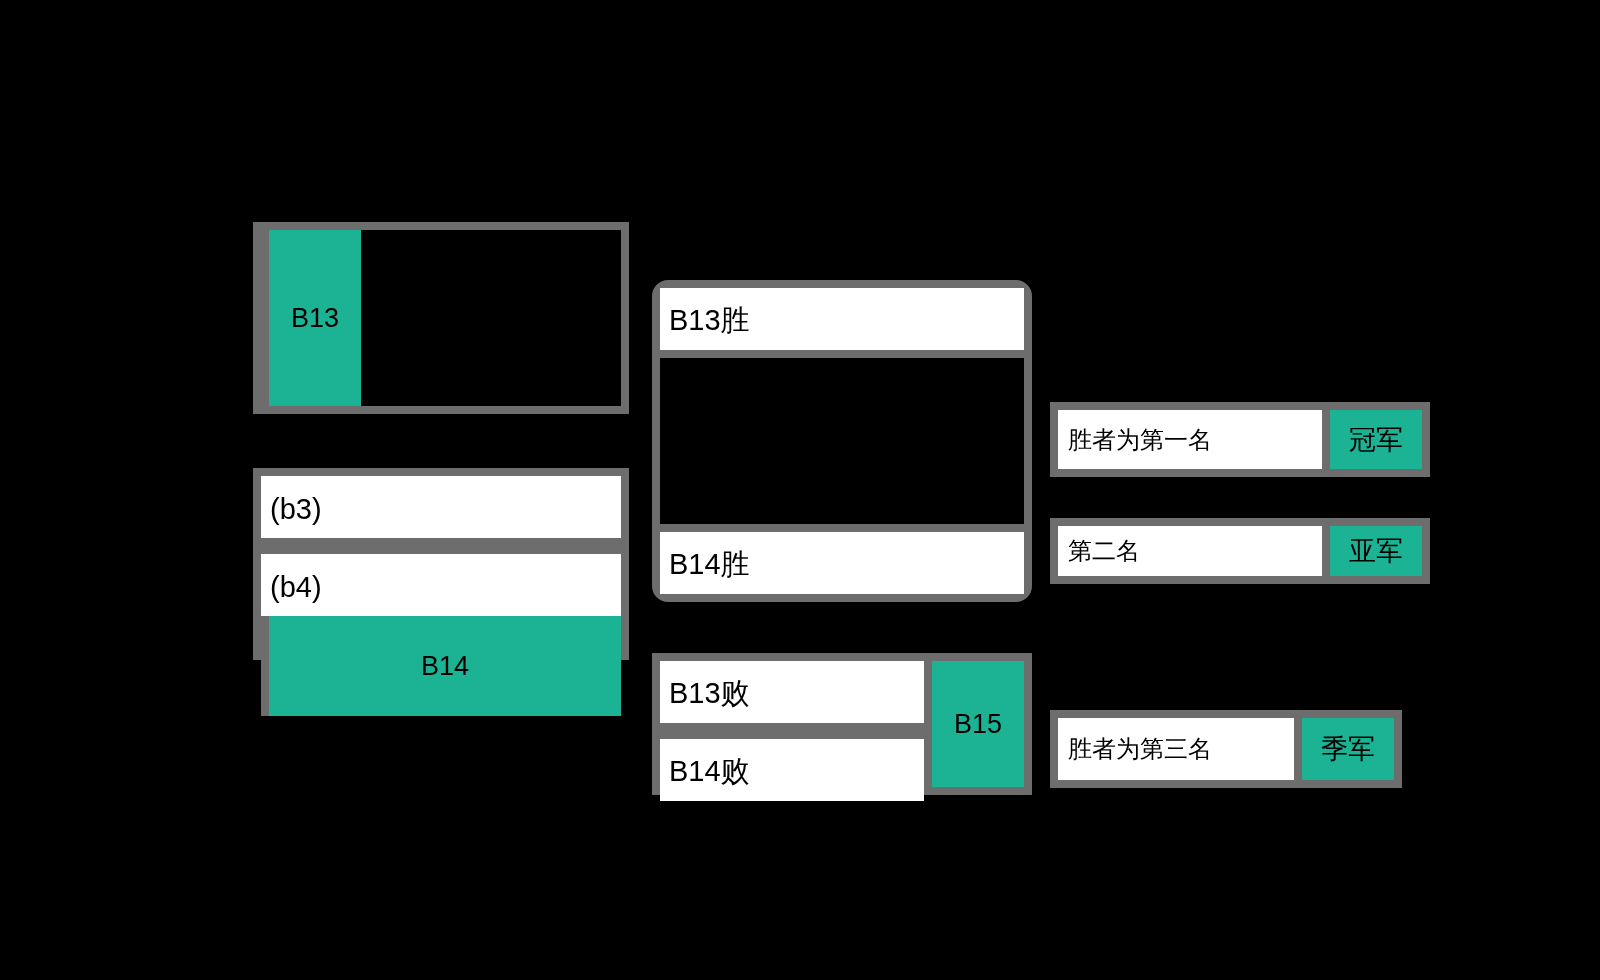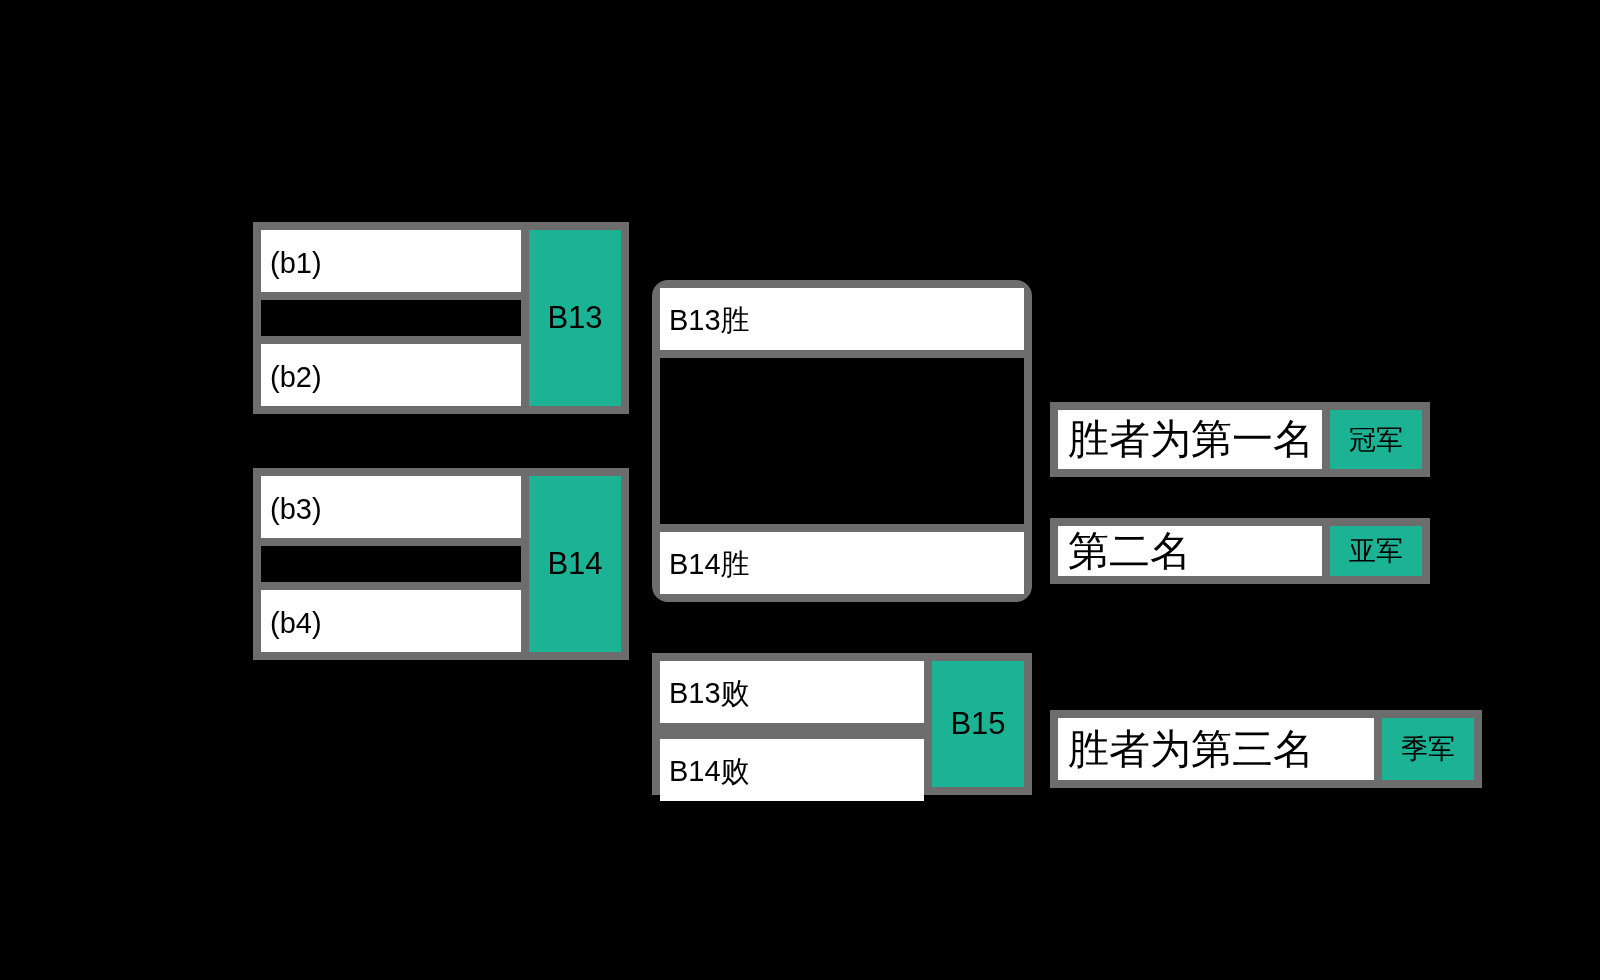--- a/index.html
+++ b/index.html
@@ -48,72 +48,67 @@
     border-bottom: 8px solid #6d6d6d;
   }
   .connector {
     flex: 0 0 100px;
     box-sizing: border-box;
     border-left: 8px solid #6d6d6d;
     background: #1cb394;
     display: flex;
     align-items: center;
     justify-content: center;
-    font-size: 31px;
+    font-size: 27px;
     color: #000000;
   }
   .result {
     position: absolute;
     box-sizing: border-box;
     border: 8px solid #6d6d6d;
     background: #000000;
     display: flex;
   }
   .result-label {
     flex: 1;
     background: #ffffff;
     display: flex;
     align-items: center;
     padding-left: 10px;
     box-sizing: border-box;
-    font-size: 41px;
+    font-size: 24px;
     color: #000000;
     font-family: "Liberation Serif", serif;
     white-space: nowrap;
     overflow: hidden;
   }
   .result-badge {
     flex: 0 0 100px;
     box-sizing: border-box;
     border-left: 8px solid #6d6d6d;
     background: #1cb394;
     display: flex;
     align-items: center;
     justify-content: center;
     font-size: 27px;
     color: #000000;
     font-family: "Liberation Serif", serif;
   }
   .g-b13 { left: 253px; top: 222px; width: 376px; height: 192px; }
-  .g-b14 { left: 253px; top: 468px; width: 376px; height: 192px; }
+  .g-b14 { left: 253px; top: 468px; width: 376px; height: 192px; flex-direction: column; }
   .g-b16 { left: 652px; top: 280px; width: 380px; height: 322px; border-radius: 16px; }
   .g-b15 { left: 652px; top: 653px; width: 380px; height: 142px; }
   .r-1   { left: 1050px; top: 402px; width: 380px; height: 75px; }
   .r-2   { left: 1050px; top: 518px; width: 380px; height: 66px; }
-  .r-3   { left: 1050px; top: 710px; width: 432px; height: 78px; text-align: right; }
+  .r-3   { left: 1050px; top: 710px; width: 352px; height: 78px; text-align: right; }
 </style>
 </head>
 <body>
 
 <div class="group g-b13">
-  <div class="slots">
-    <div class="slot">(b1)</div>
-    <div class="gap"></div>
-    <div class="slot">(b2)</div>
-  </div>
   <div class="connector">B13</div>
 </div>
 
 <div class="group g-b14">
   <div class="slots">
     <div class="slot">(b3)</div>
     <div class="gap"></div>
     <div class="slot">(b4)</div>
   </div>
   <div class="connector">B14</div>

